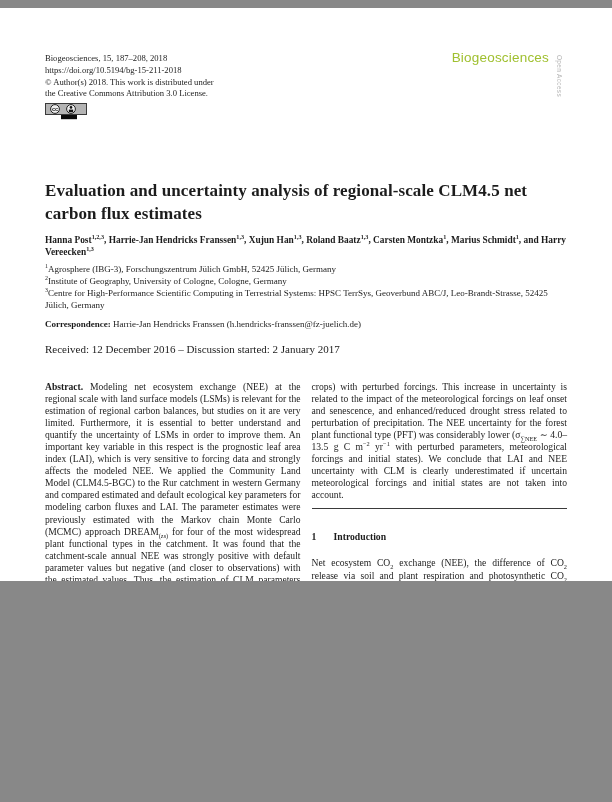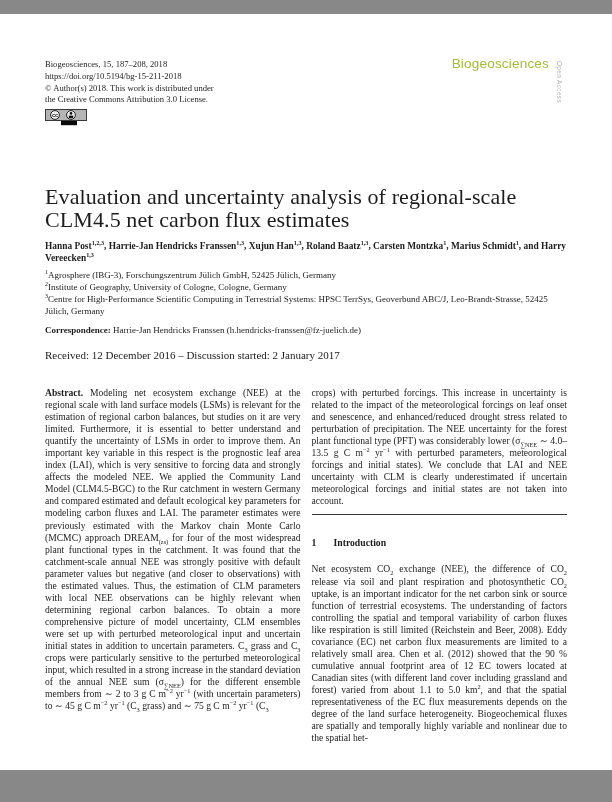--- a/index.html
+++ b/index.html
@@ -1,18 +1,18 @@
 <!DOCTYPE html>
 <html><head>
 <meta charset="utf-8">
 <style>
   * { margin:0; padding:0; box-sizing:border-box; }
   html,body { background:#888; }
   .page {
-    position:relative; width:612px; height:756px; margin:14px auto;
+    position:relative; width:612px; height:573px; margin:8px auto;
     background:#ffffff; color:#1c1c1c;
     font-family:"Liberation Serif","DejaVu Serif",serif;
     overflow:hidden;
   }
   .content { padding:45px 45px 0 45px; }
 
   
   .header-left { font-size:8.6px; line-height:11.8px; }
   .doi-line { }
   .cc-badge { margin-top:3px; display:block; }
@@ -27,21 +27,21 @@
   }
   .open-access {
     writing-mode:vertical-rl;
     font-family:"Liberation Sans","DejaVu Sans",sans-serif;
     font-size:6.4px; color:#b3b3b3; height:52px; text-align:center;
     margin-right:2px; letter-spacing:0.4px;
   }
 
   
   .title {
-    margin-top:55px; font-size:22px; font-weight:normal;
+    margin-top:55px; font-size:17px; font-weight:bold;
     line-height:23px; max-width:530px; letter-spacing:0.1px;
   }
   .authors {
     margin-top:9px; font-size:9.4px; font-weight:bold; line-height:12.5px;
     max-width:527px;
   }
   .affiliations { margin-top:4px; font-size:9px; line-height:12px; max-width:527px; }
   .correspondence { margin-top:7px; font-size:9px; line-height:12px; }
   .dates { margin-top:13px; font-size:11px; line-height:13px; }
 

